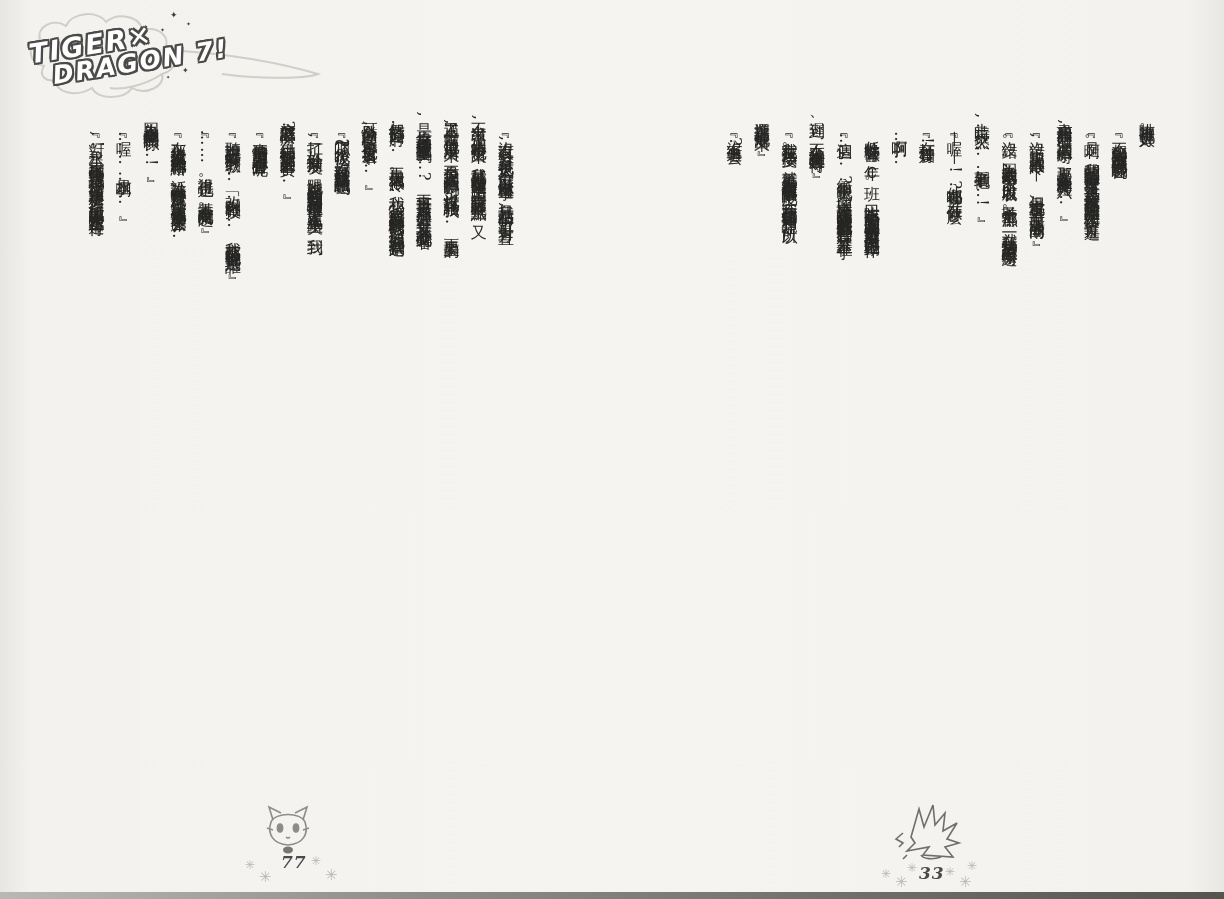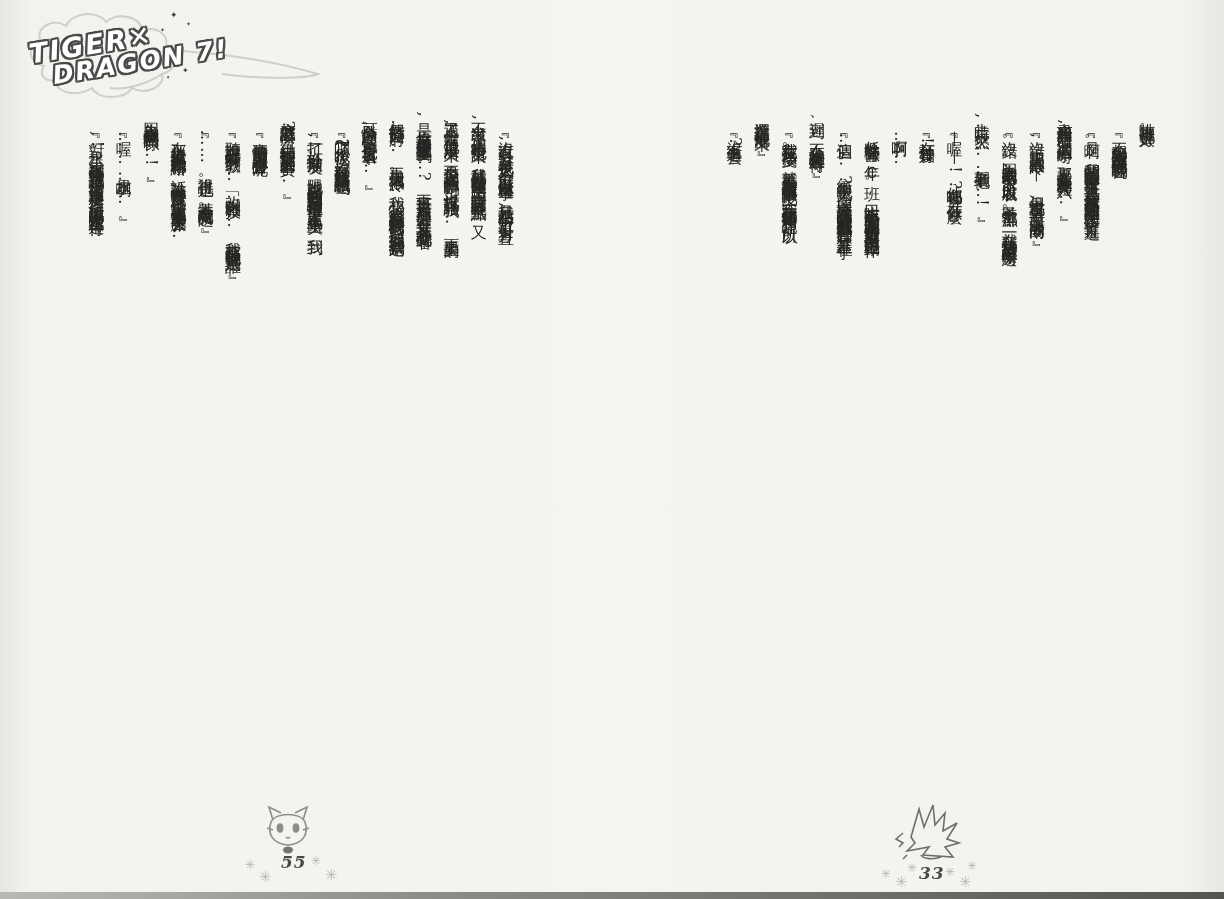--- a/index.html
+++ b/index.html
@@ -124,21 +124,21 @@
         <path d="M8 16 L4 3 L16 9"></path>
         <path d="M38 16 L42 3 L30 9"></path>
         <path d="M6 18 C2 30 8 40 23 41 C38 40 44 30 40 18 C36 8 10 8 6 18 Z"></path>
         <path d="M2 24 L8 26 M44 24 L38 26"></path>
         <ellipse cx="15" cy="24" rx="2.6" ry="4" fill="#8d8c88"></ellipse>
         <ellipse cx="31" cy="24" rx="2.6" ry="4" fill="#8d8c88"></ellipse>
         <path d="M21 33 Q23 35 25 33"></path>
       </g>
       <ellipse cx="23" cy="46" rx="5" ry="3.4" fill="#77766f"></ellipse>
     </svg>
-    <span class="pagenum" style="left:46px;top:54px;">55</span>
+    <span class="pagenum" style="left:46px;top:54px;">77</span>
     <span class="sp" style="left:10px;top:60px;">✳</span>
     <span class="sp big" style="left:24px;top:70px;">✳</span>
     <span class="sp" style="left:76px;top:56px;">✳</span>
     <span class="sp big" style="left:90px;top:68px;">✳</span>
   </div>
 
   <div class="mascot mascot-right">
     <svg style="left:40px;top:10px;" width="70" height="62" viewBox="0 0 70 62">
       <g fill="none" stroke="#6f6e6a" stroke-width="1.6" stroke-linejoin="miter">
         <path d="M18 34 L26 6 L31 24 L40 2 L42 22 L52 10 L50 28 L64 20 L54 36 L66 40 L52 44 L60 54 L30 52 L36 44 L14 48 L22 40 Z"></path>

